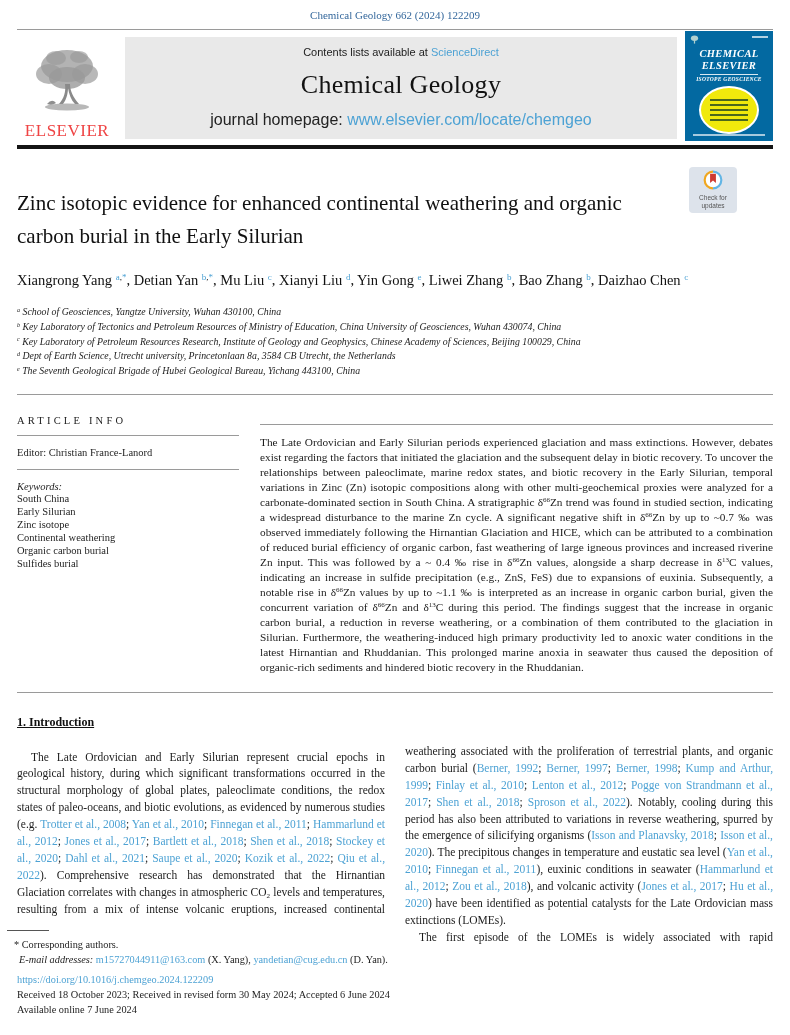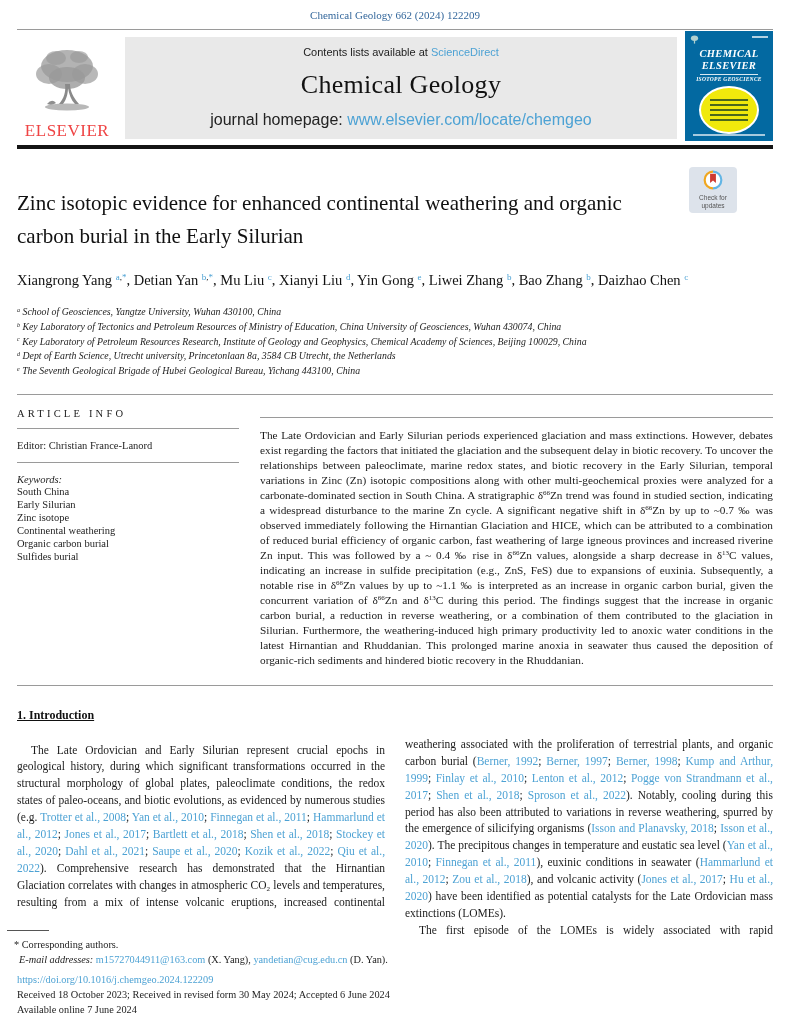--- a/index.html
+++ b/index.html
@@ -42,21 +42,21 @@
   .crossmark{width:44px;background:#dde3eb;border-radius:4px;padding:3px 2px 3px 2px;text-align:center;margin-top:-20px;margin-right:36px;cursor:pointer;}
   .crossmark-label{font-family:"Liberation Sans",sans-serif;font-size:6.5px;color:#555;line-height:1.2;}
 
   
   .authors{margin-top:17px;font-size:14.5px;line-height:1.6;color:#111;max-width:740px;}
   .affiliations{margin-top:13px;font-size:9.8px;font-style:italic;line-height:1.5;color:#222;}
 
   .mid-rule{margin-top:15px;}
 
   
-  .info-abstract{display:flex;margin-top:13px;font-family:Liberation Serif, serif;}
+  .info-abstract{display:flex;margin-top:20px;font-family:Liberation Serif, serif;}
   .info-col{width:222px;flex:0 0 auto;}
   .abs-col{flex:1;margin-left:21px;}
   .sec-heading{font-size:10.5px;letter-spacing:3.2px;color:#222;}
   .under-rule{margin-top:9px;border-top:1px solid #9a9a9a;}
   .editor-line{font-size:10.5px;margin:11px 0 11px 0;}
   .kw-label{font-size:10.5px;font-style:italic;margin-top:11px;}
   .kw{font-size:10.5px;line-height:1.25;}
   .abstract-text{font-size:11.3px;line-height:1.33;text-align:justify;margin-top:10px;color:#1b1b1b;}
 
   .bottom-rule{margin-top:17px;}
@@ -157,21 +157,21 @@
         <div>updates</div>
       </div>
     </div>
   </div>
 
   <div class="authors"><span>Xiangrong Yang </span><span class="rt-sup-link">a</span><span class="rt-sup">,</span><span class="rt-sup-link">*</span><span>, Detian Yan </span><span class="rt-sup-link">b</span><span class="rt-sup">,</span><span class="rt-sup-link">*</span><span>, Mu Liu </span><span class="rt-sup-link">c</span><span>, Xianyi Liu </span><span class="rt-sup-link">d</span><span>, Yin Gong </span><span class="rt-sup-link">e</span><span>, Liwei Zhang </span><span class="rt-sup-link">b</span><span>, Bao Zhang </span><span class="rt-sup-link">b</span><span>, Daizhao Chen </span><span class="rt-sup-link">c</span></div>
 
   <div class="affiliations">
     <div><span class="rt-sup">a</span><span> School of Geosciences, Yangtze University, Wuhan 430100, China</span></div>
     <div><span class="rt-sup">b</span><span> Key Laboratory of Tectonics and Petroleum Resources of Ministry of Education, China University of Geosciences, Wuhan 430074, China</span></div>
-    <div><span class="rt-sup">c</span><span> Key Laboratory of Petroleum Resources Research, Institute of Geology and Geophysics, Chemical Academy of Sciences, Beijing 100029, China</span></div>
+    <div><span class="rt-sup">c</span><span> Key Laboratory of Petroleum Resources Research, Institute of Geology and Geophysics, Chinese Academy of Sciences, Beijing 100029, China</span></div>
     <div><span class="rt-sup">d</span><span> Dept of Earth Science, Utrecht university, Princetonlaan 8a, 3584 CB Utrecht, the Netherlands</span></div>
     <div><span class="rt-sup">e</span><span> The Seventh Geological Brigade of Hubei Geological Bureau, Yichang 443100, China</span></div>
   </div>
 
   <div class="rule mid-rule"></div>
 
   <div class="info-abstract">
     <div class="info-col">
       <div class="sec-heading" style="letter-spacing:3.2px">ARTICLE INFO</div>
       <div class="under-rule"></div>

